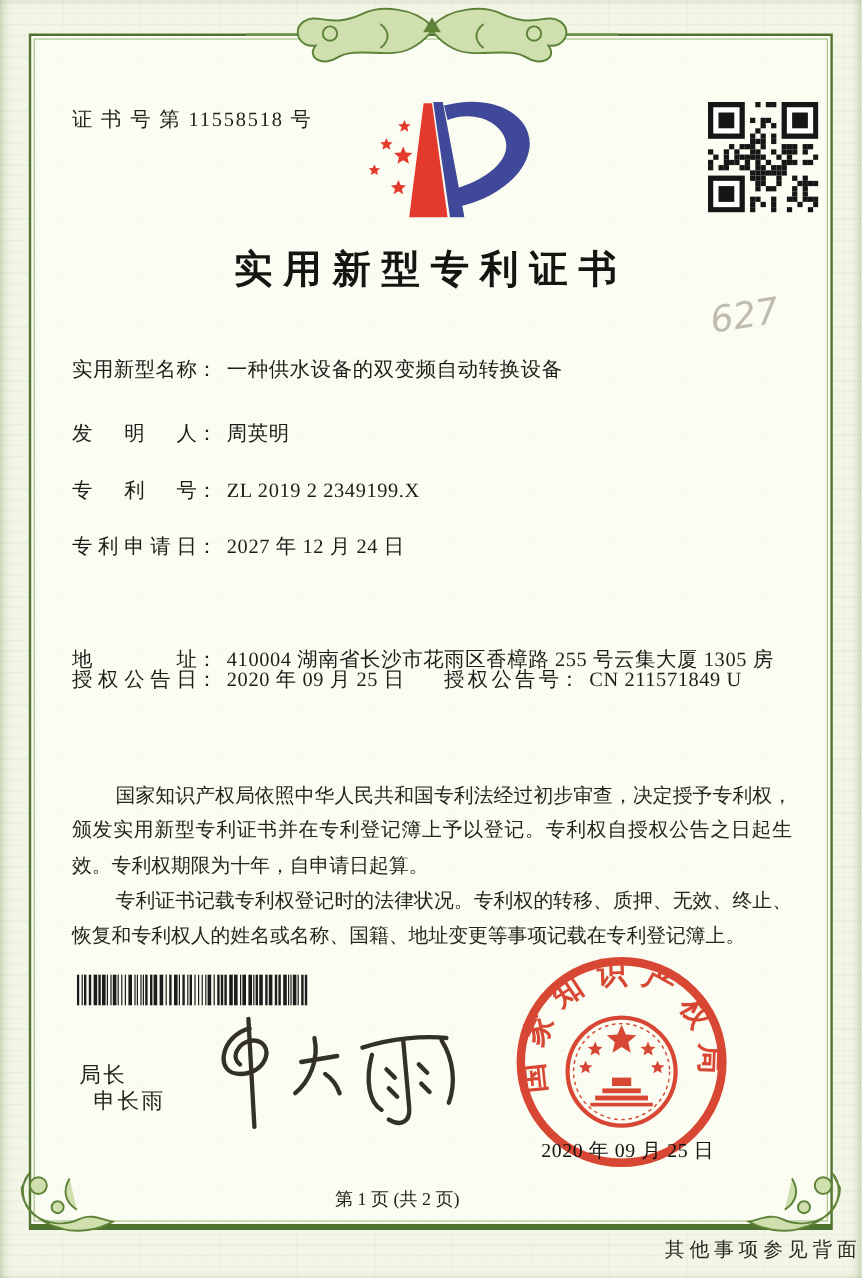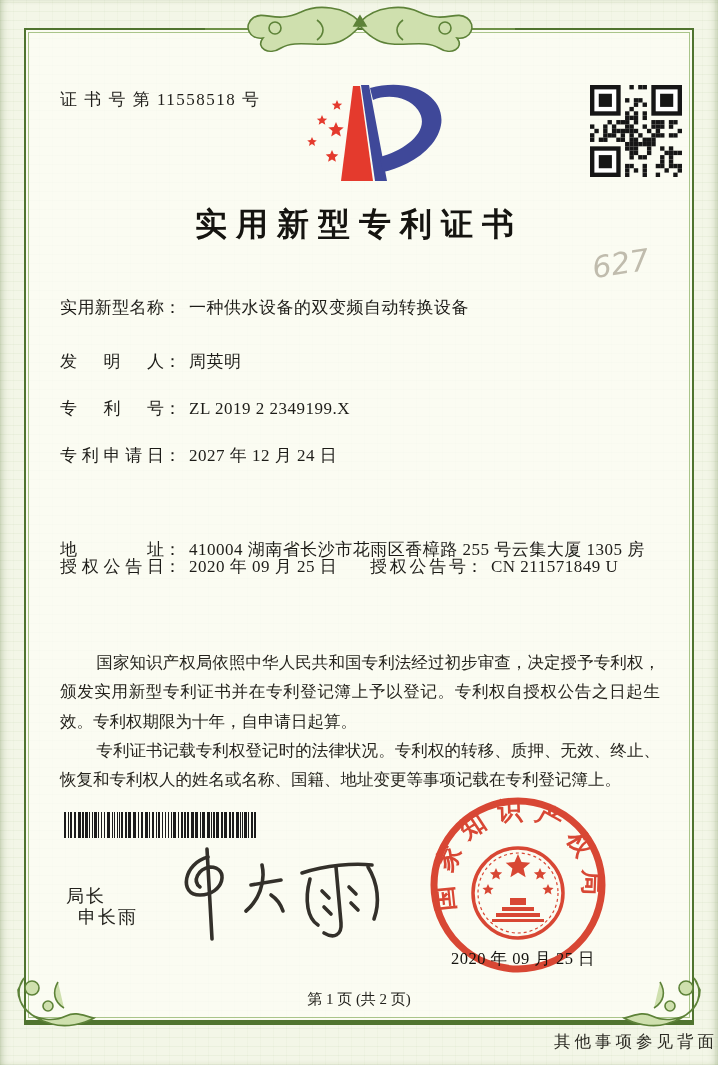--- a/index.html
+++ b/index.html
@@ -33,21 +33,21 @@
   .fcolon{display:inline-block;margin-right:8px;}
   .fvalue{letter-spacing:.5px;}
   .grant-no{position:absolute;left:310px;top:0;white-space:nowrap;}
   .paras{left:60px;top:616px;width:600px;font-size:16.5px;line-height:1.78;color:#26241e;
          text-align:justify;margin-top:32px;}
   .paras p{margin:0;text-indent:2.2em;}
   .d-label{left:66px;top:872px;font-size:18px;color:#23221d;letter-spacing:2px;margin-top:12px;}
   .d-name{left:66px;top:905px;font-size:18px;color:#23221d;letter-spacing:2px;margin-left:12px;}
   .seal-date{left:438px;top:948px;width:170px;text-align:center;font-size:16.5px;
              color:#14130f;z-index:6;letter-spacing:.5px;}
-  .page-footer{left:0;top:990px;width:718px;text-align:center;font-size:15px;color:#23221d;}
+  .page-footer{left:0;top:990px;width:662px;text-align:center;font-size:15px;color:#23221d;}
   .back-note{left:0;top:1031px;width:718px;text-align:right;font-size:16.5px;
              color:#2a2922;letter-spacing:4px;}
   svg{display:block;}
   .sig{stroke:#33302a;stroke-width:3.6px;fill:none;stroke-linecap:round;stroke-linejoin:round;}
 </style>
 </head>
 <body>
 
 <div id="page">
 

